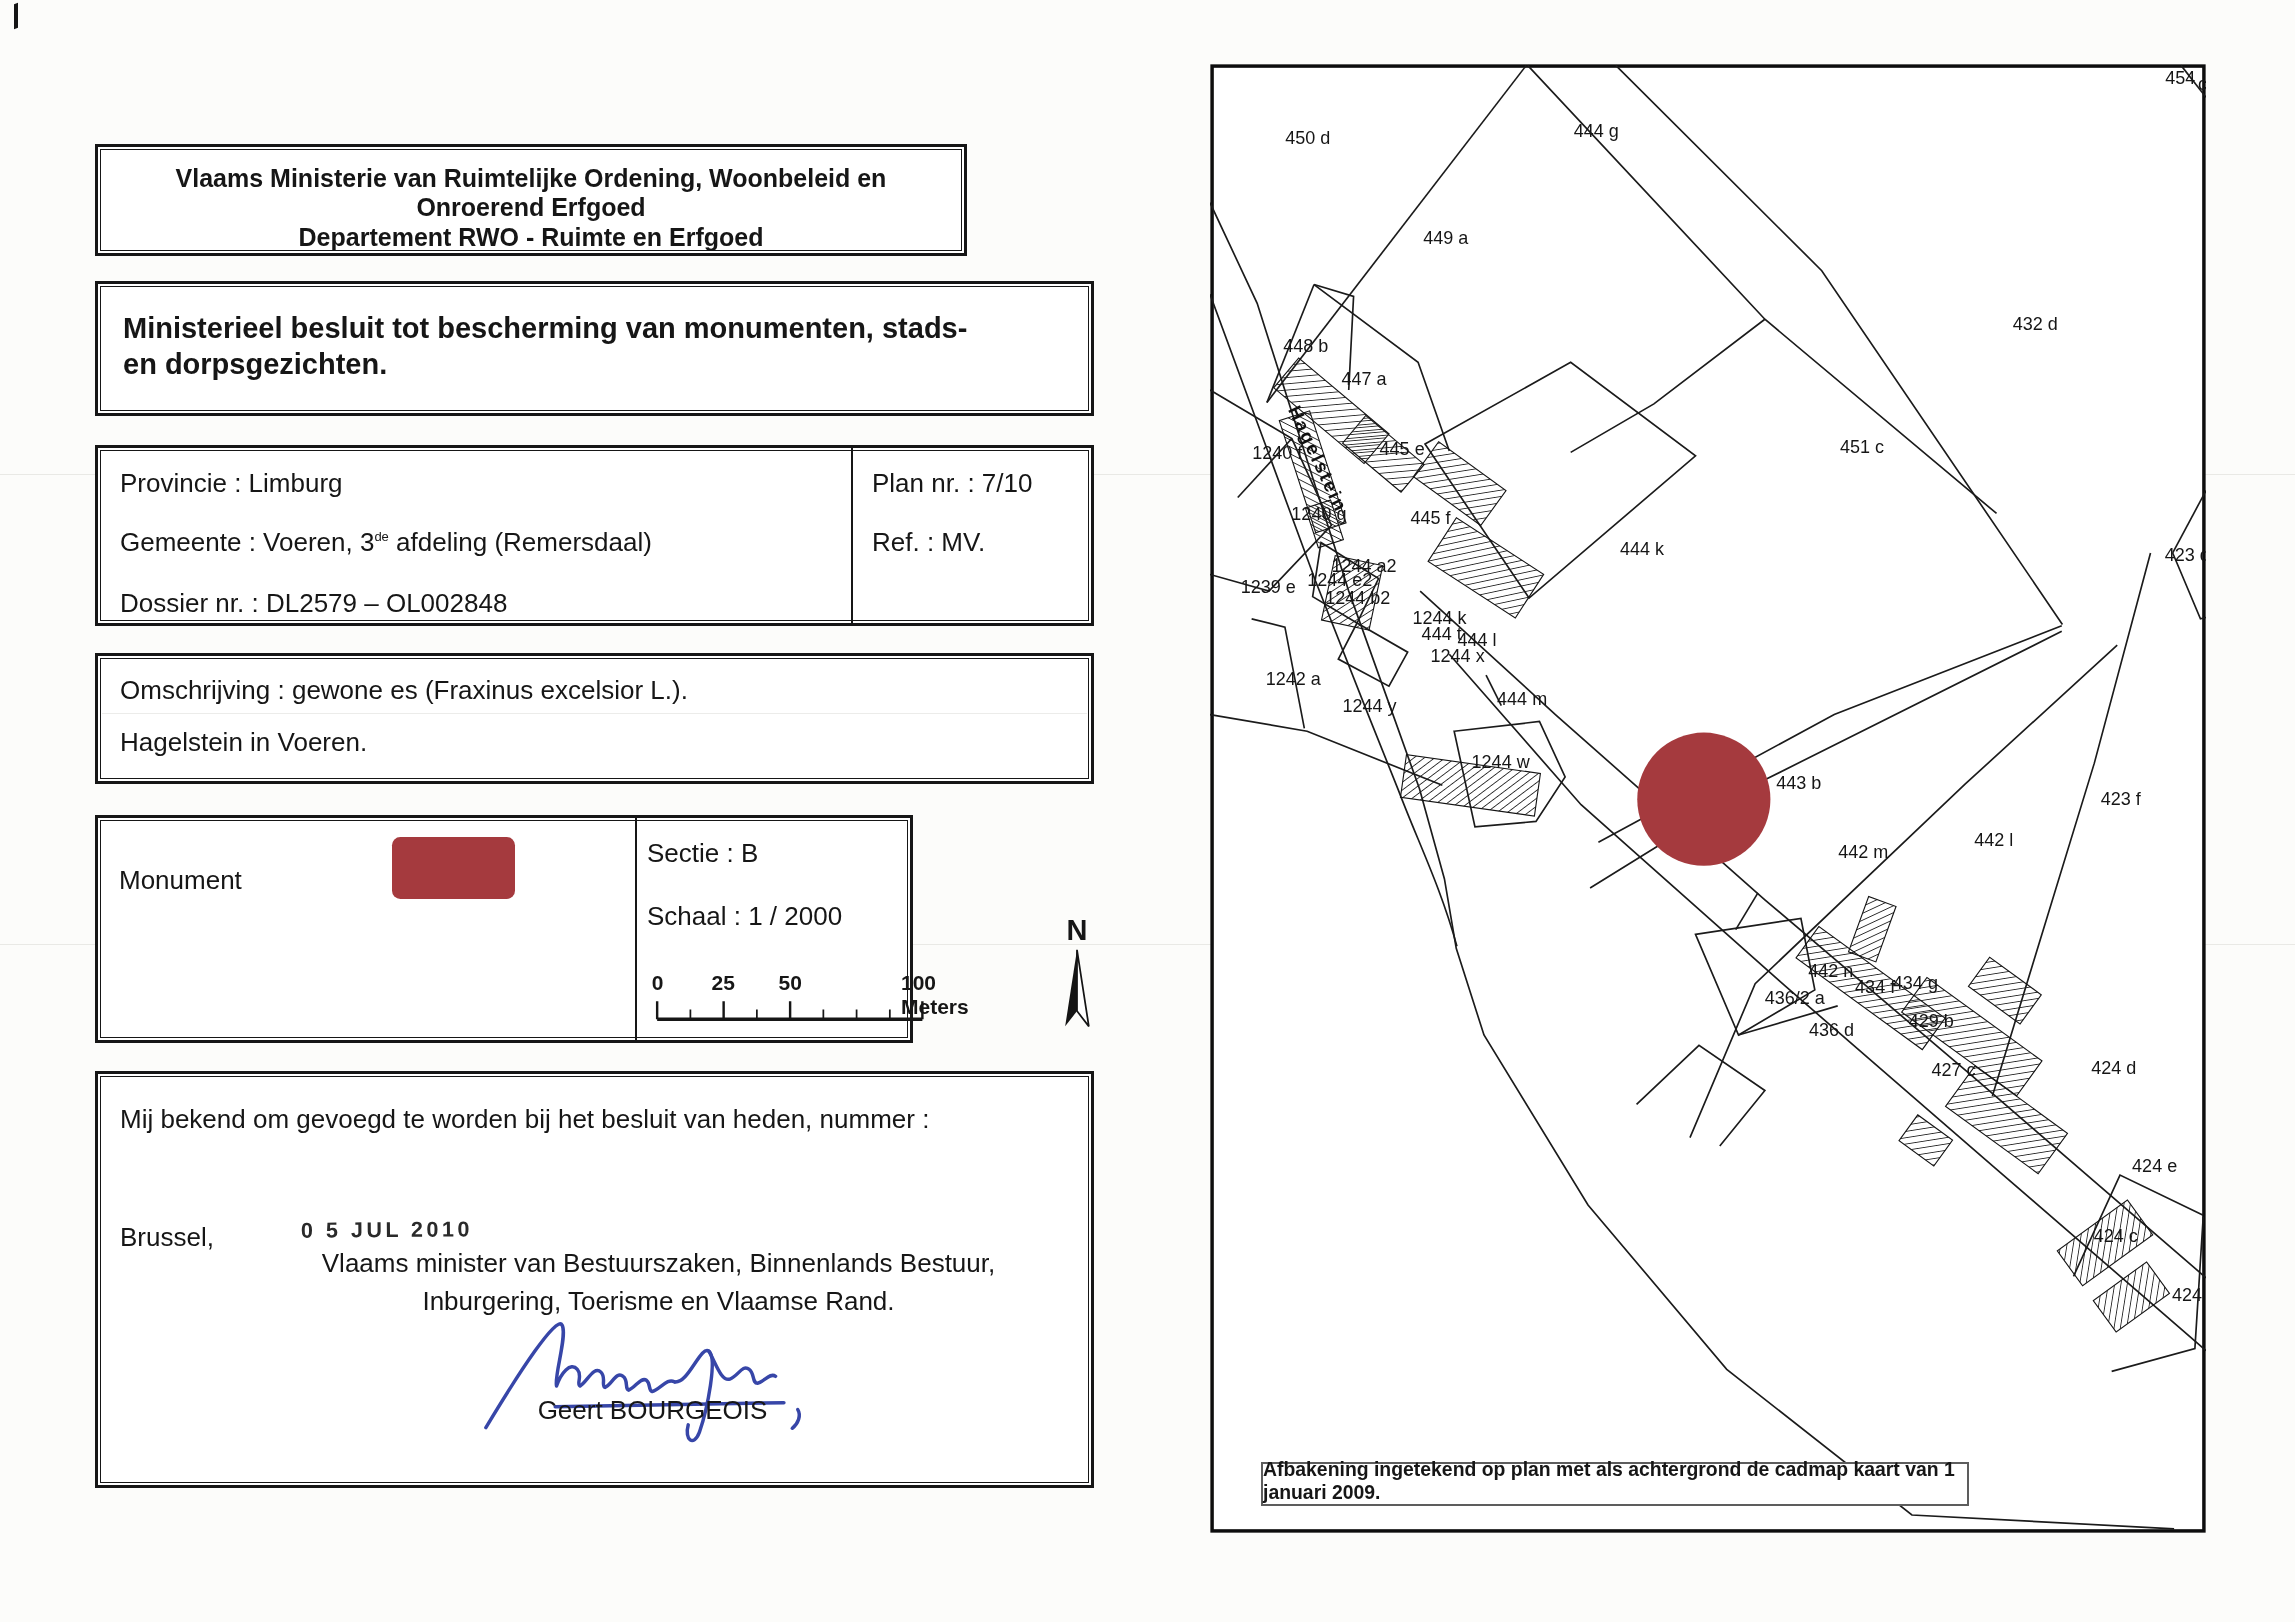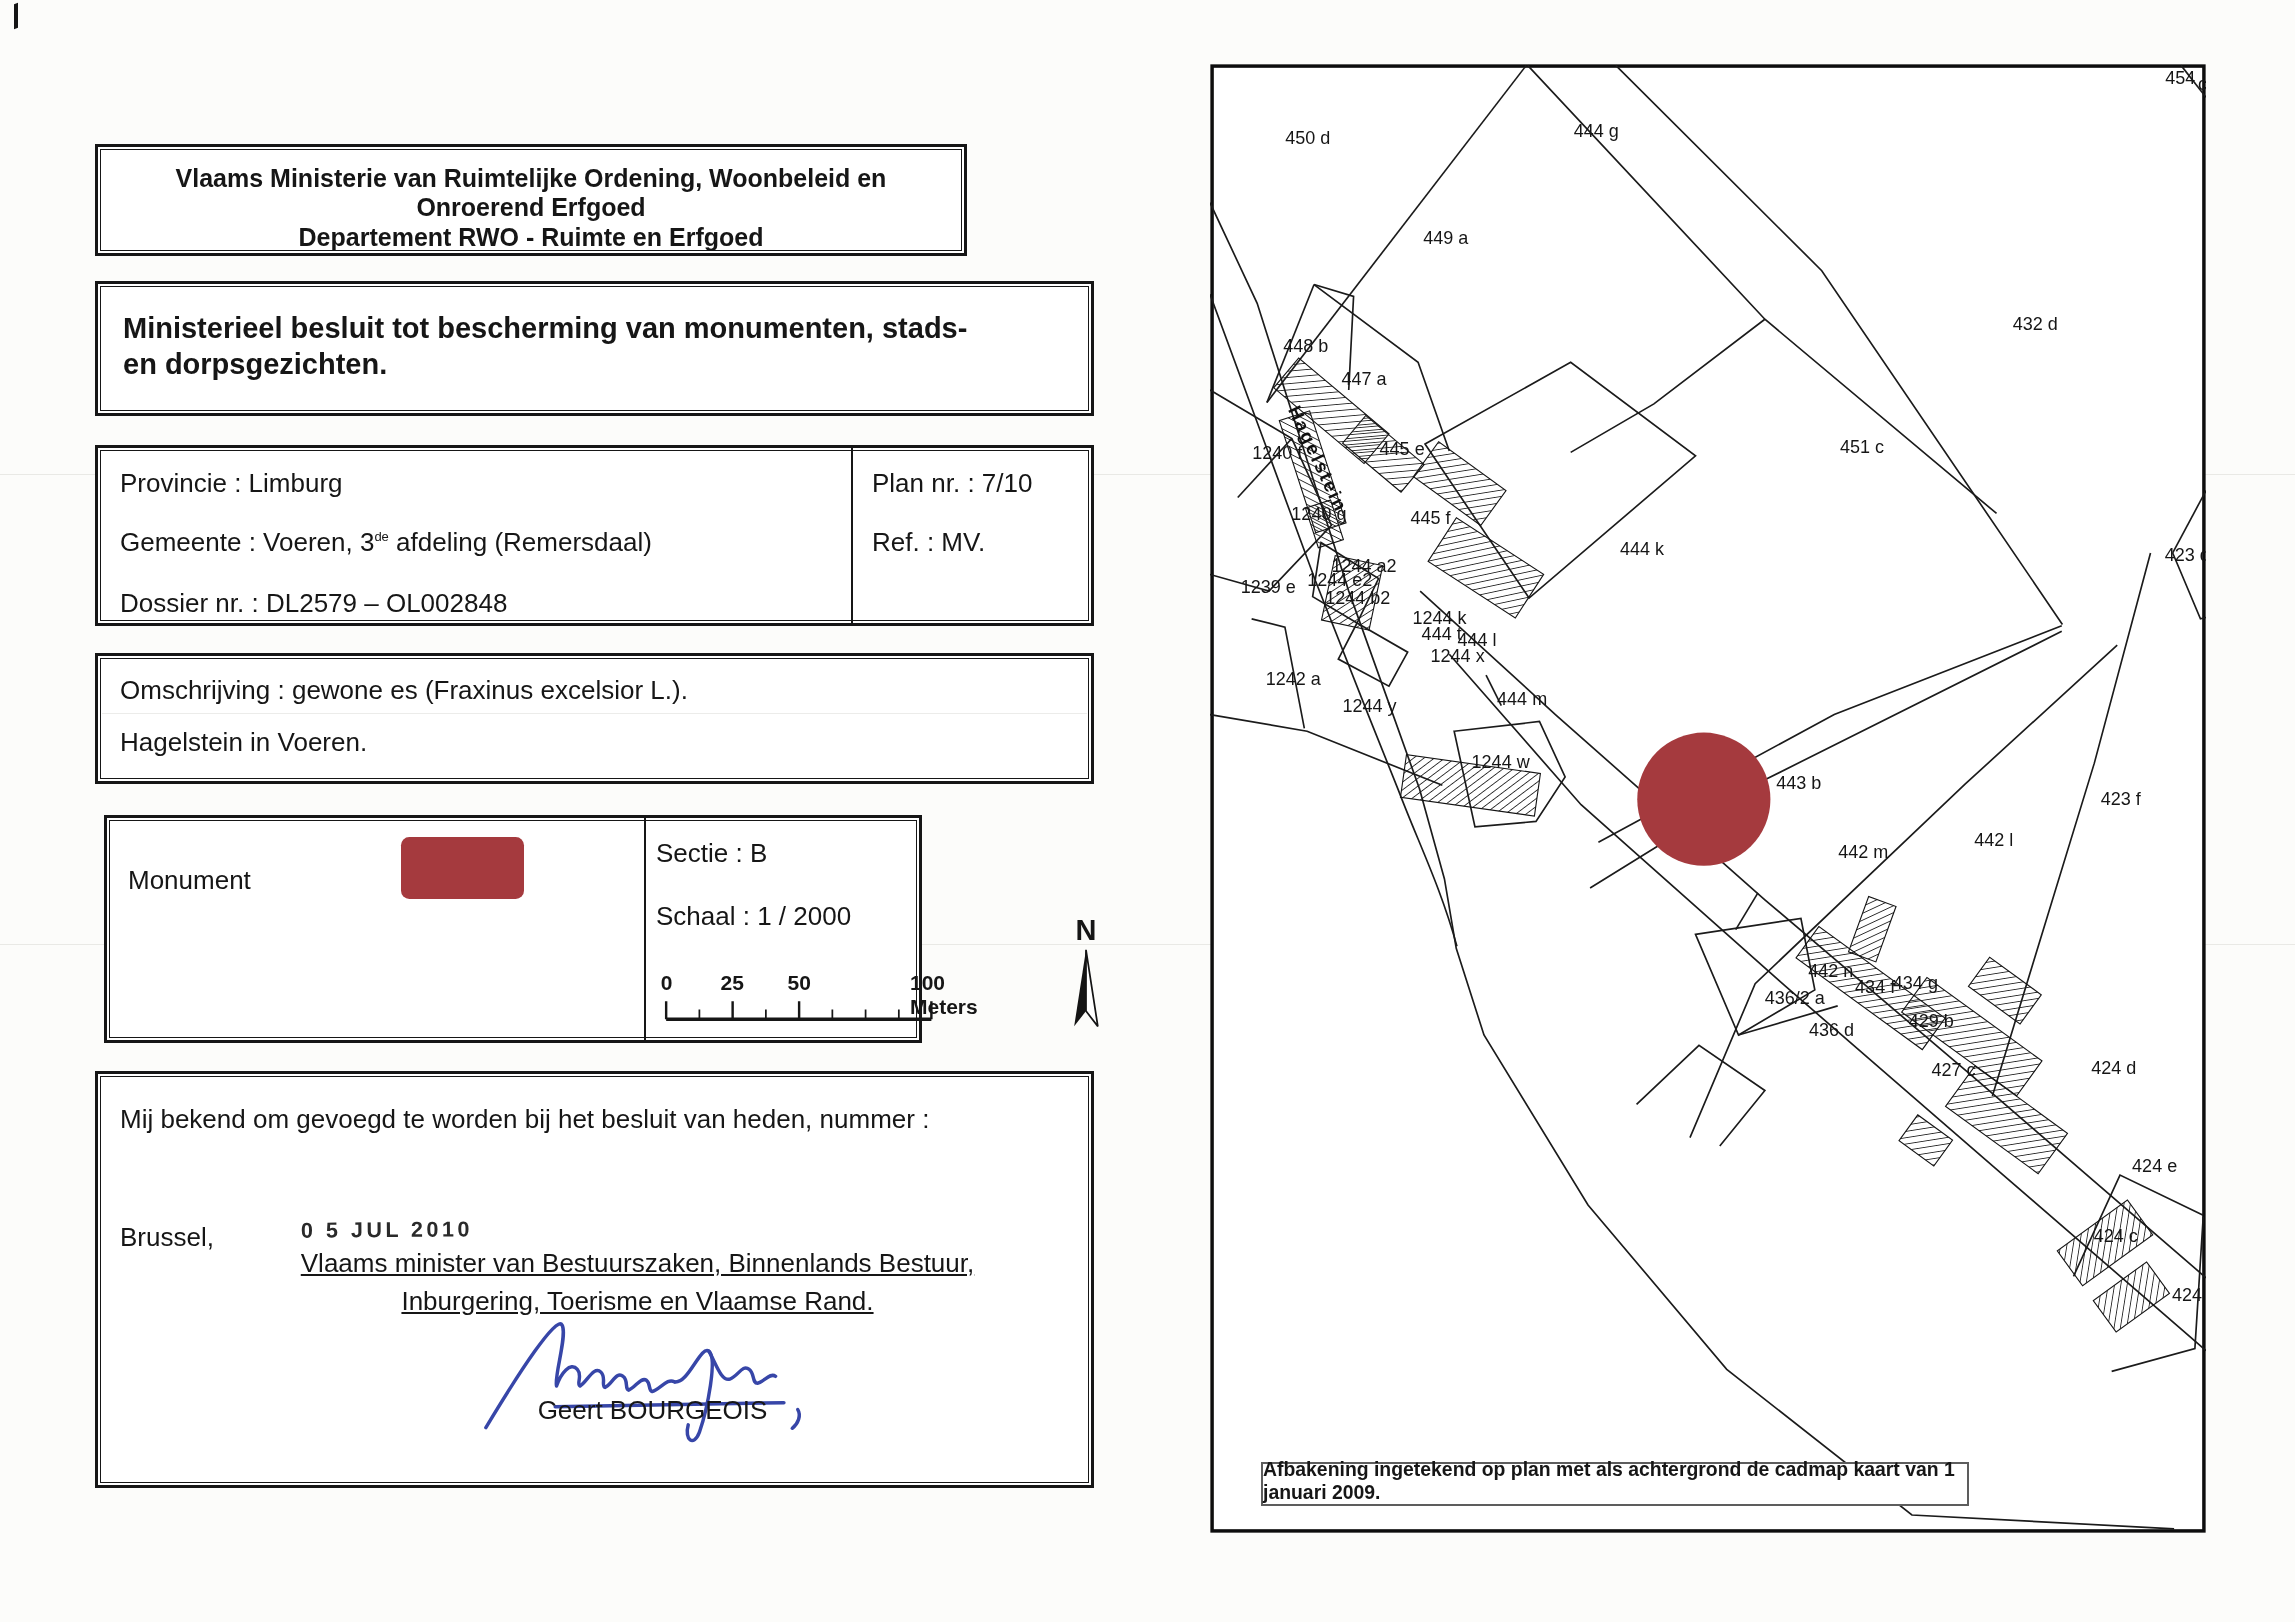--- a/index.html
+++ b/index.html
@@ -62,21 +62,21 @@
   <div class="abs t38" style="left:774px;top:19.4px;">Plan nr. : 7/10</div>
   <div class="abs t38" style="left:774px;top:78px;">Ref. : MV.</div>
 </div>
 
 <div class="dbox" style="left:95px;top:653px;width:999px;height:131px;">
   <div class="omsline" style="top:57px;"></div>
   <div class="abs t38" style="left:22px;top:18px;">Omschrijving : gewone es (Fraxinus excelsior L.).</div>
   <div class="abs t38" style="left:22px;top:62px;margin-top:8px;">Hagelstein in Voeren.</div>
 </div>
 
-<div class="dbox" style="left:104px;top:815px;width:818px;height:228px;">
+<div class="dbox" style="left:95px;top:815px;width:818px;height:228px;">
   <div class="vdiv" style="left:537px;"></div>
   <div class="abs t38" style="left:21px;top:46px;">Monument</div>
   <div class="swatch" style="left: 294px; top: 19.4px; width: 123px; height: 62px; background: rgb(165, 58, 62);"></div>
   <div class="abs t38" style="left:549px;top:19.4px;">Sectie : B</div>
   <div class="abs t38" style="left:549px;top:82px;">Schaal : 1 / 2000</div>
 
   <div class="abs" style="left:552px;top:153px;width:15.3px;text-align:center;font-size:21px;font-weight:bold;">0</div>
   <div class="abs" style="left:610px;top:153px;width:30.5px;text-align:center;font-size:21px;font-weight:bold;">25</div>
   <div class="abs" style="left:677px;top:153px;width:30.5px;text-align:center;font-size:21px;font-weight:bold;">50</div>
   <div class="abs" style="left:803px;top:153px;font-size:21px;font-weight:bold;">100 Meters</div>
@@ -90,21 +90,21 @@
   <svg class="abs" style="left:963px;top:129px;" width="32" height="85" viewBox="0 0 46 122">
     <polygon points="23,4 6,114 23,92" fill="#141414"></polygon>
     <polygon points="23,4 40,114 23,92" fill="#ffffff" stroke="#141414" stroke-width="2.5"></polygon>
   </svg>
 </div>
 
 <div class="dbox" style="left:95px;top:1071px;width:999px;height:417px;">
   <div class="abs t38" style="left:22px;top:29px;">Mij bekend om gevoegd te worden bij het besluit van heden, nummer :</div>
   <div class="abs t38" style="left:22px;top:147px;">Brussel,</div>
   <div class="abs stamp" style="left:203px;top:144px;">0 5 JUL 2010</div>
-  <div class="abs center-block t38" style="left:151px;top:171px;width:777px;text-decoration:underline;">
+  <div class="abs center-block t38" style="left:172px;top:171px;width:777px;">
     <div>Vlaams minister van Bestuurszaken, Binnenlands Bestuur,</div>
     <div>Inburgering, Toerisme en Vlaamse Rand.</div>
   </div>
   <svg class="abs" style="left:374px;top:230px;" width="402" height="146" viewBox="0 0 580 210">
     <g stroke="#3746a8" stroke-width="5" fill="none" stroke-linecap="round" stroke-linejoin="round">
       <path d="M20,178 C70,95 122,16 130,30 C138,44 118,105 122,118 C128,100 142,82 152,94 C160,103 150,116 156,118 C166,112 176,88 186,98 C194,106 186,118 192,120 C202,116 208,96 218,104 C226,110 220,122 226,124 C236,120 244,104 252,110 C258,115 254,124 260,126 C272,122 282,106 292,112"></path>
       <path d="M292,112 C312,116 330,58 342,68 C354,78 340,150 328,185 C320,206 306,196 312,174"></path>
       <path d="M342,68 C352,86 360,112 372,108 C384,104 390,86 400,94 C408,100 404,114 412,114 C422,112 430,98 438,104"></path>
       <path d="M120,148 L450,142"></path>
       <path d="M470,152 C475,160 471,172 462,179"></path>

